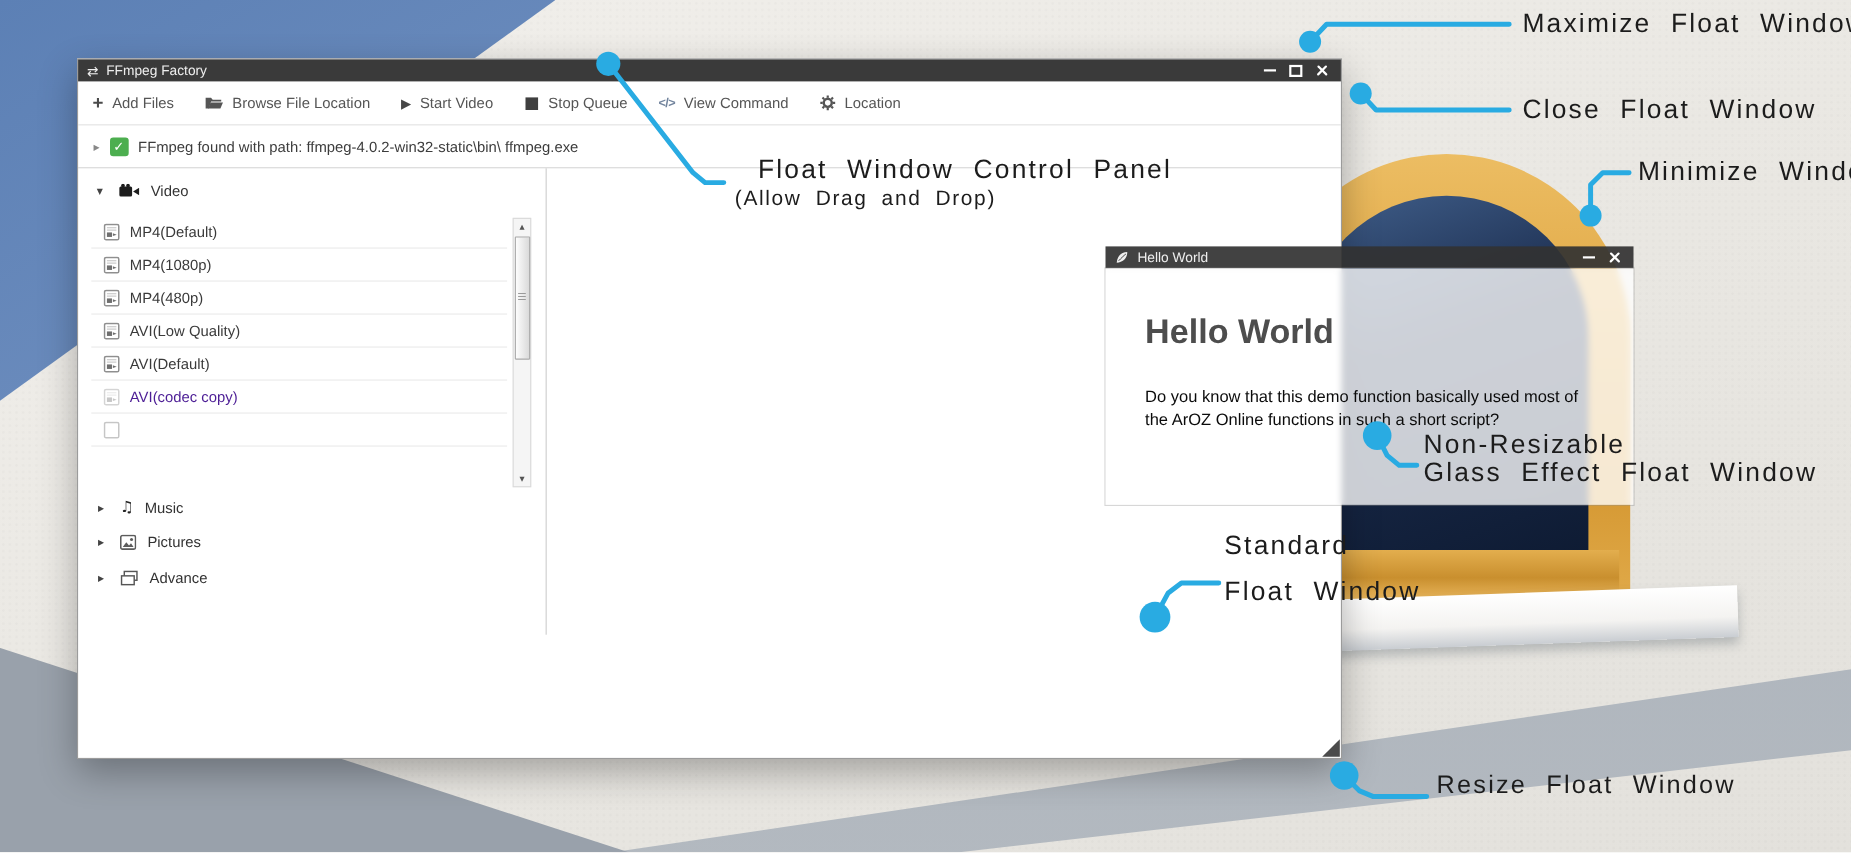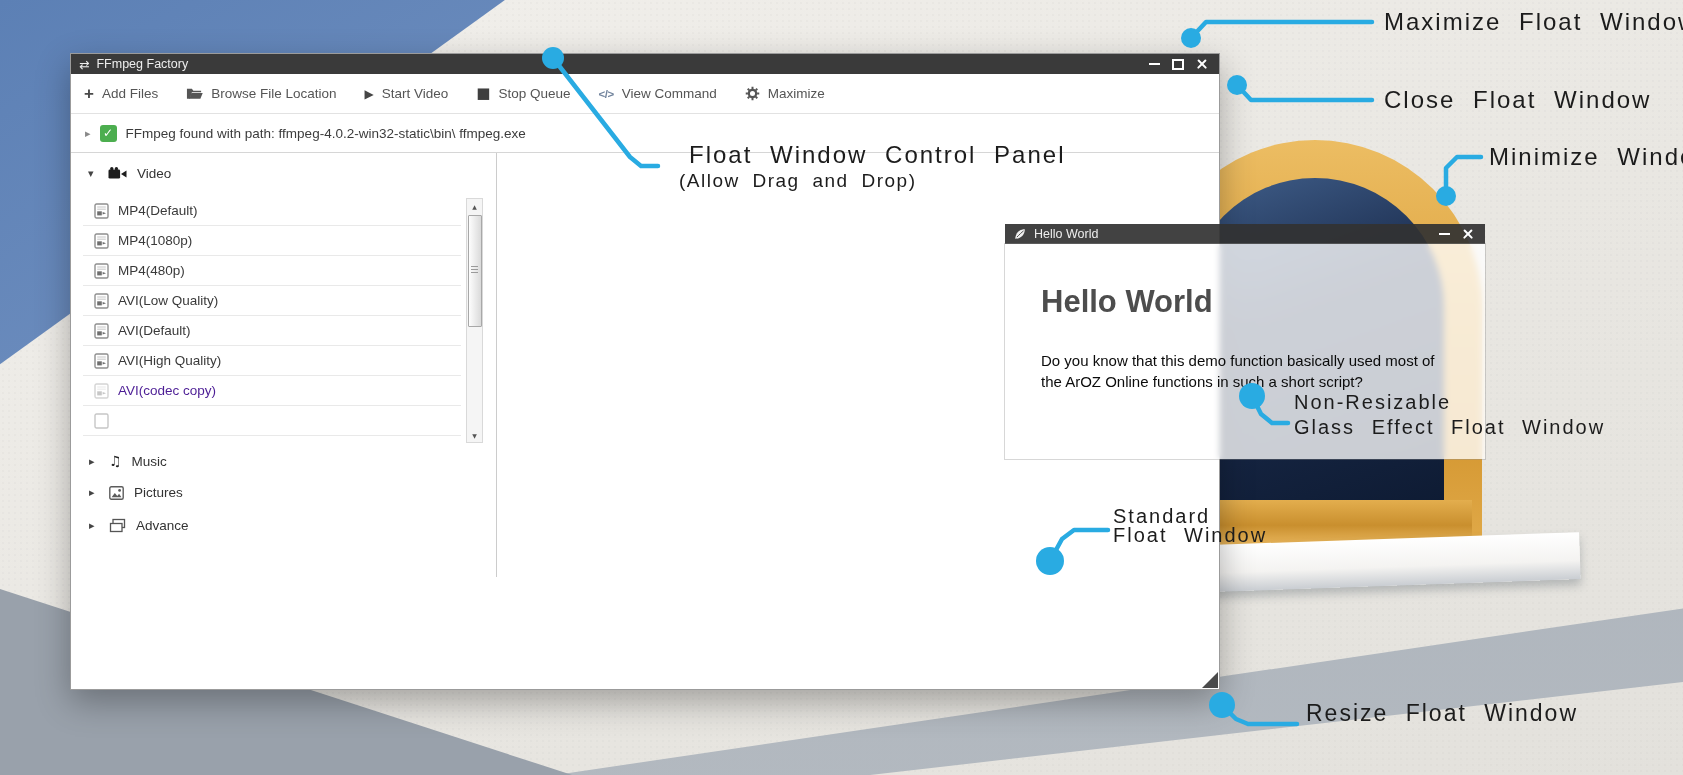--- a/index.html
+++ b/index.html
@@ -95,22 +95,22 @@
     background:rgba(255,255,255,0.78);backdrop-filter:blur(3px);
     outline:1px solid rgba(140,140,140,0.35);}
   .hello-heading{position:absolute;left:36px;top:40px;font-size:31px;font-weight:bold;color:#4d4d4d;}
   .hello-text{position:absolute;left:36px;top:106px;width:410px;font-size:15px;
     line-height:21px;color:#0b0b0b;}
 
   
   .anno-svg{position:absolute;inset:0;z-index:55;pointer-events:none;}
   .anno{position:absolute;z-index:60;white-space:nowrap;color:#1c1c1c;
     font-size:24px;letter-spacing:2px;word-spacing:9px;}
-  .anno-md{font-size:20px;}
-  .anno-sm{font-size:19px;letter-spacing:1.5px;word-spacing:6px;margin-left:11px;}
+  .anno-md{font-size:24px;}
+  .anno-sm{font-size:19px;letter-spacing:1.5px;word-spacing:6px;}
 </style>
 </head>
 <body>
 
 <div class="stage">
 
   <div class="bg-layer">
     <div class="bg-wall"></div>
     <div class="bg-sky"></div>
     <div class="arch-frame"></div>
@@ -163,21 +163,21 @@
         <span class="tb-code">&lt;/&gt;</span>
         <span>View Command</span>
       </span>
       <span class="tb-item">
         <svg width="15" height="15" viewBox="0 0 16 16">
             <g stroke="#555" stroke-width="2.1" fill="none">
               <circle cx="8" cy="8" r="3.9" stroke-width="2.4"></circle>
               <path d="M8 0.8v2.3M8 12.9v2.3M0.8 8h2.3M12.9 8h2.3M2.9 2.9l1.65 1.65M11.45 11.45l1.65 1.65M13.1 2.9l-1.65 1.65M4.55 11.45L2.9 13.1"></path>
             </g>
           </svg>
-        <span>Maximize</span>
+        <span>Location</span>
       </span>
     </div>
 
     <div class="statusrow">
       <span class="status-caret glyph">▸</span>
       <span class="checkicon glyph">✓</span>
       <span>FFmpeg found with path: ffmpeg-4.0.2-win32-static\bin\ ffmpeg.exe</span>
     </div>
 
     <div class="ff-content">
@@ -238,30 +238,20 @@
             </div>
             <div class="tree-row">
               <svg width="15" height="16" viewBox="0 0 15 16">
                   <rect x="1" y="1" width="13" height="14" rx="1.5" fill="#fff" stroke="#8f8f8f" stroke-width="1.4"></rect>
                   <rect x="3.2" y="3.4" width="8.6" height="1.2" fill="#cfcfcf"></rect>
                   <rect x="3.2" y="5.6" width="8.6" height="1.2" fill="#cfcfcf"></rect>
                   <rect x="3.2" y="8.3" width="4.6" height="4.1" fill="#6f6f6f"></rect>
                   <path d="M8.6 9.1l3.5 1.25L8.6 11.6z" fill="#6f6f6f"></path>
                 </svg>
               <span>AVI(Default)</span>
-            </div>
-            <div class="tree-row">
-              <svg width="15" height="16" viewBox="0 0 15 16">
-                  <rect x="1" y="1" width="13" height="14" rx="1.5" fill="#fff" stroke="#8f8f8f" stroke-width="1.4"></rect>
-                  <rect x="3.2" y="3.4" width="8.6" height="1.2" fill="#cfcfcf"></rect>
-                  <rect x="3.2" y="5.6" width="8.6" height="1.2" fill="#cfcfcf"></rect>
-                  <rect x="3.2" y="8.3" width="4.6" height="4.1" fill="#6f6f6f"></rect>
-                  <path d="M8.6 9.1l3.5 1.25L8.6 11.6z" fill="#6f6f6f"></path>
-                </svg>
-              <span>AVI(High Quality)</span>
             </div>
             <div class="tree-row faded">
               <svg width="15" height="16" viewBox="0 0 15 16">
                   <rect x="1" y="1" width="13" height="14" rx="1.5" fill="#fff" stroke="#8f8f8f" stroke-width="1.4"></rect>
                   <rect x="3.2" y="3.4" width="8.6" height="1.2" fill="#cfcfcf"></rect>
                   <rect x="3.2" y="5.6" width="8.6" height="1.2" fill="#cfcfcf"></rect>
                   <rect x="3.2" y="8.3" width="4.6" height="4.1" fill="#6f6f6f"></rect>
                   <path d="M8.6 9.1l3.5 1.25L8.6 11.6z" fill="#6f6f6f"></path>
                 </svg>
               <span>AVI(codec copy)</span>
@@ -355,17 +345,17 @@
     </g>
   </svg>
 
   <div class="anno" style="left:1384px;top:8px;">Maximize Float Window</div>
   <div class="anno" style="left:1384px;top:86px;">Close Float Window</div>
   <div class="anno" style="left:1489px;top:143px;">Minimize Window</div>
   <div class="anno" style="left:689px;top:141px;">Float Window Control Panel</div>
   <div class="anno anno-sm" style="left:668px;top:170px;">(Allow Drag and Drop)</div>
   <div class="anno anno-md" style="left:1294px;top:391px;">Non-Resizable</div>
   <div class="anno anno-md" style="left:1294px;top:416px;">Glass Effect Float Window</div>
-  <div class="anno anno-md" style="left:1113px;top:505px;">Standard</div>
+  <div class="anno anno-md" style="left:1113px;top:483px;">Standard</div>
   <div class="anno anno-md" style="left:1113px;top:524px;">Float Window</div>
   <div class="anno" style="left:1306px;top:700px;font-size:23px;">Resize Float Window</div>
 
 </div>
 
 </body></html>

